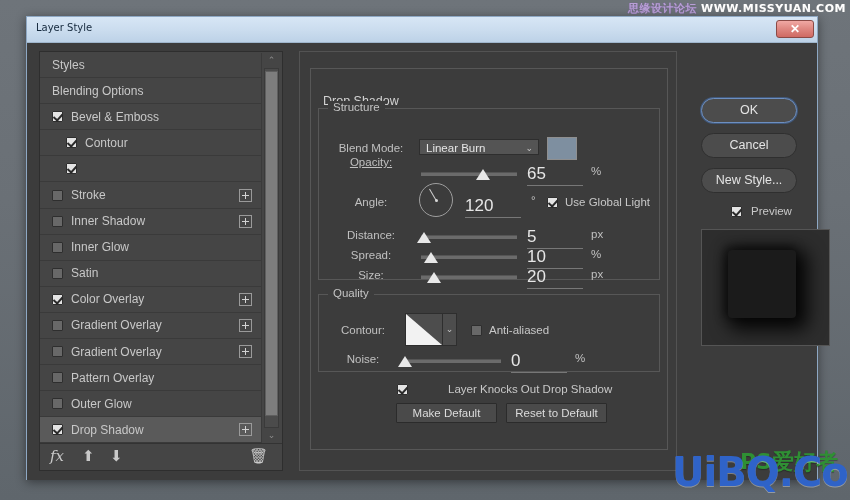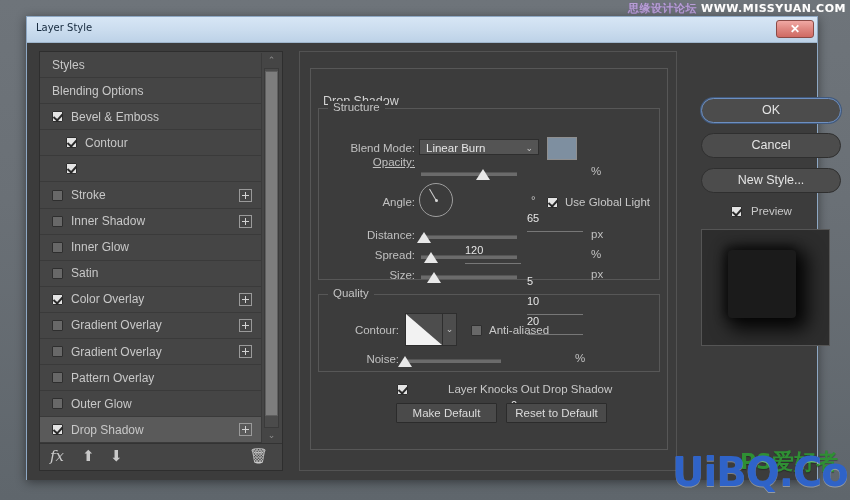--- a/index.html
+++ b/index.html
@@ -290,31 +290,30 @@
     left: 18px; top: 56px; width: 342px; height: 172px;
   }
   #grp-quality {
     left: 18px; top: 242px; width: 342px; height: 78px;
   }
 
   .fld-label {
     position: absolute;
     color: #c0c0c0;
     font-size: 11.5px;
-    text-align: right;
+    text-align: center;
   }
   .num-field {
     position: absolute;
     color: #e6e6e6;
-    font-size: 11px;
+    font-size: 17px;
     border-bottom: 1px solid #777;
-    padding-bottom: 7px;
+    padding-bottom: 1px;
     min-width: 56px;
     cursor: text;
-    margin-top: 48px;
   }
   .unit {
     position: absolute;
     color: #c0c0c0;
     font-size: 11.5px;
   }
   .slider {
     position: absolute;
     height: 4px;
     background: #6b6b6b;
@@ -463,21 +462,21 @@
   #right-panel {
     position: absolute;
     left: 662px;
     top: 8px;
     width: 120px;
     height: 420px;
   }
   .rbtn {
     position: absolute;
     left: 12px;
-    width: 140px;
+    width: 96px;
     height: 25px;
     border-radius: 13px;
     background: #4c4c4c;
     border: 1px solid #2f2f2f;
     box-sizing: border-box;
     color: #e4e4e4;
     font-size: 12.5px;
     text-align: center;
     line-height: 23px;
     cursor: pointer;

